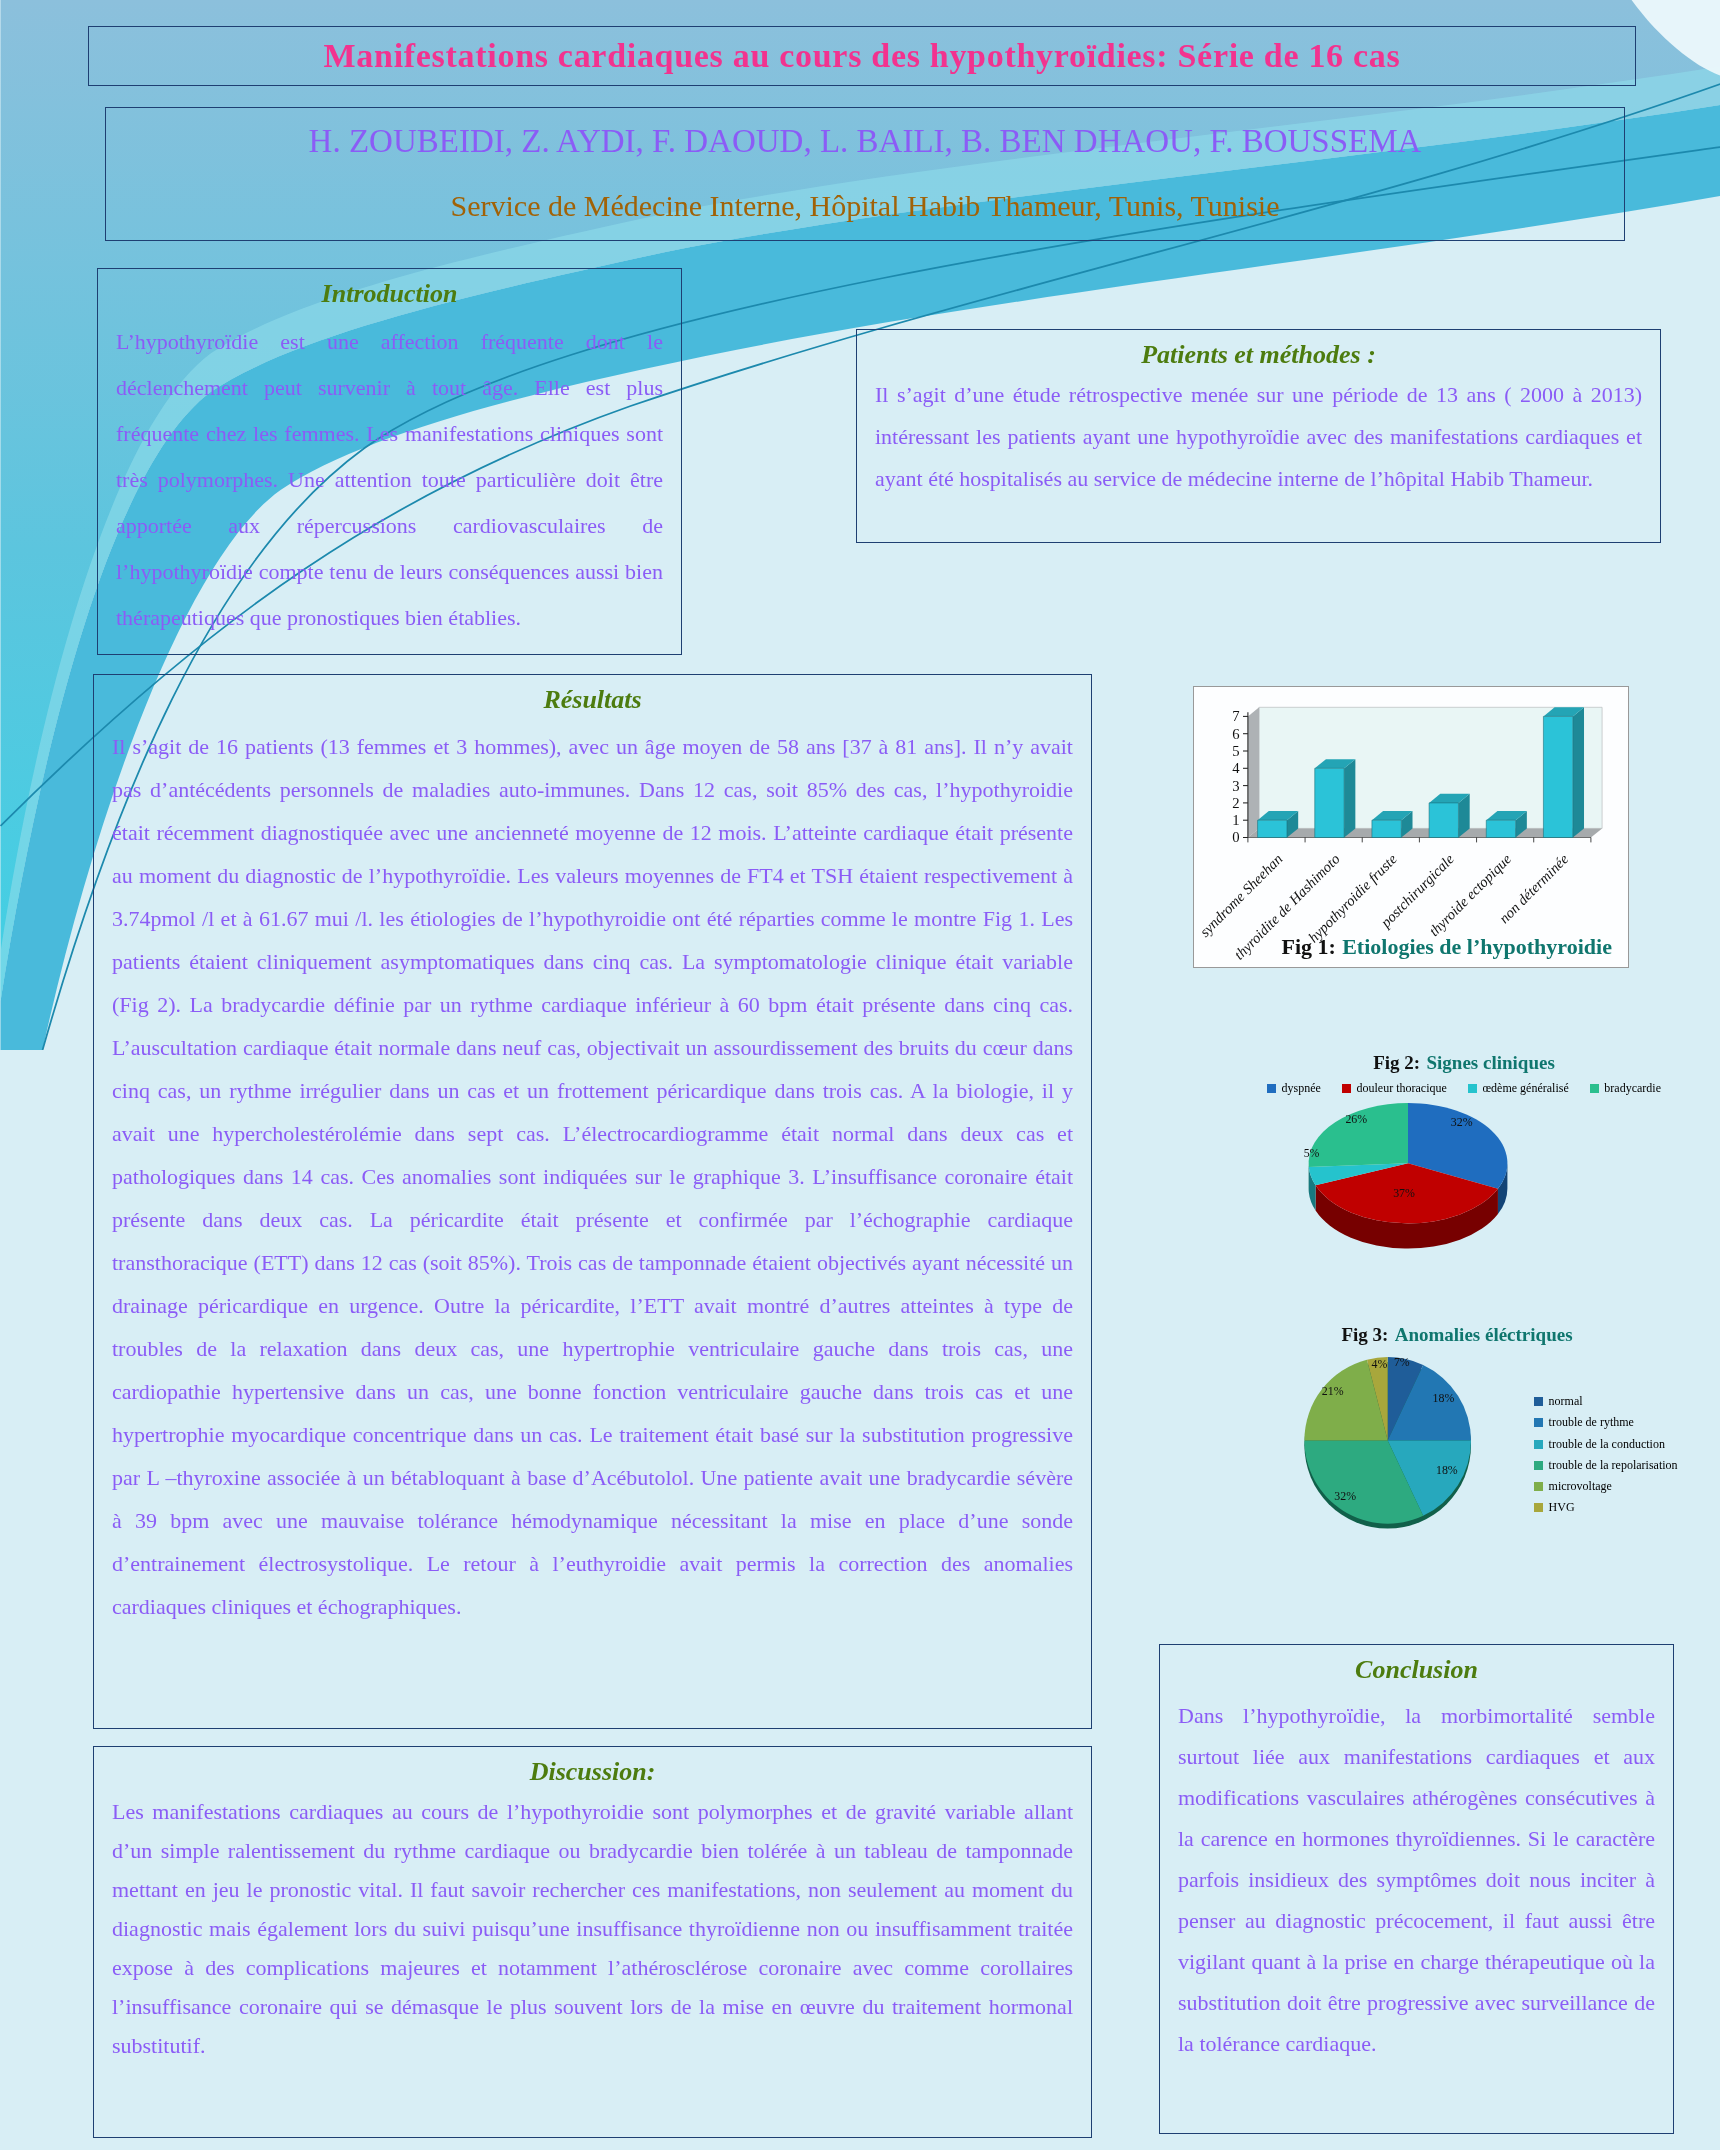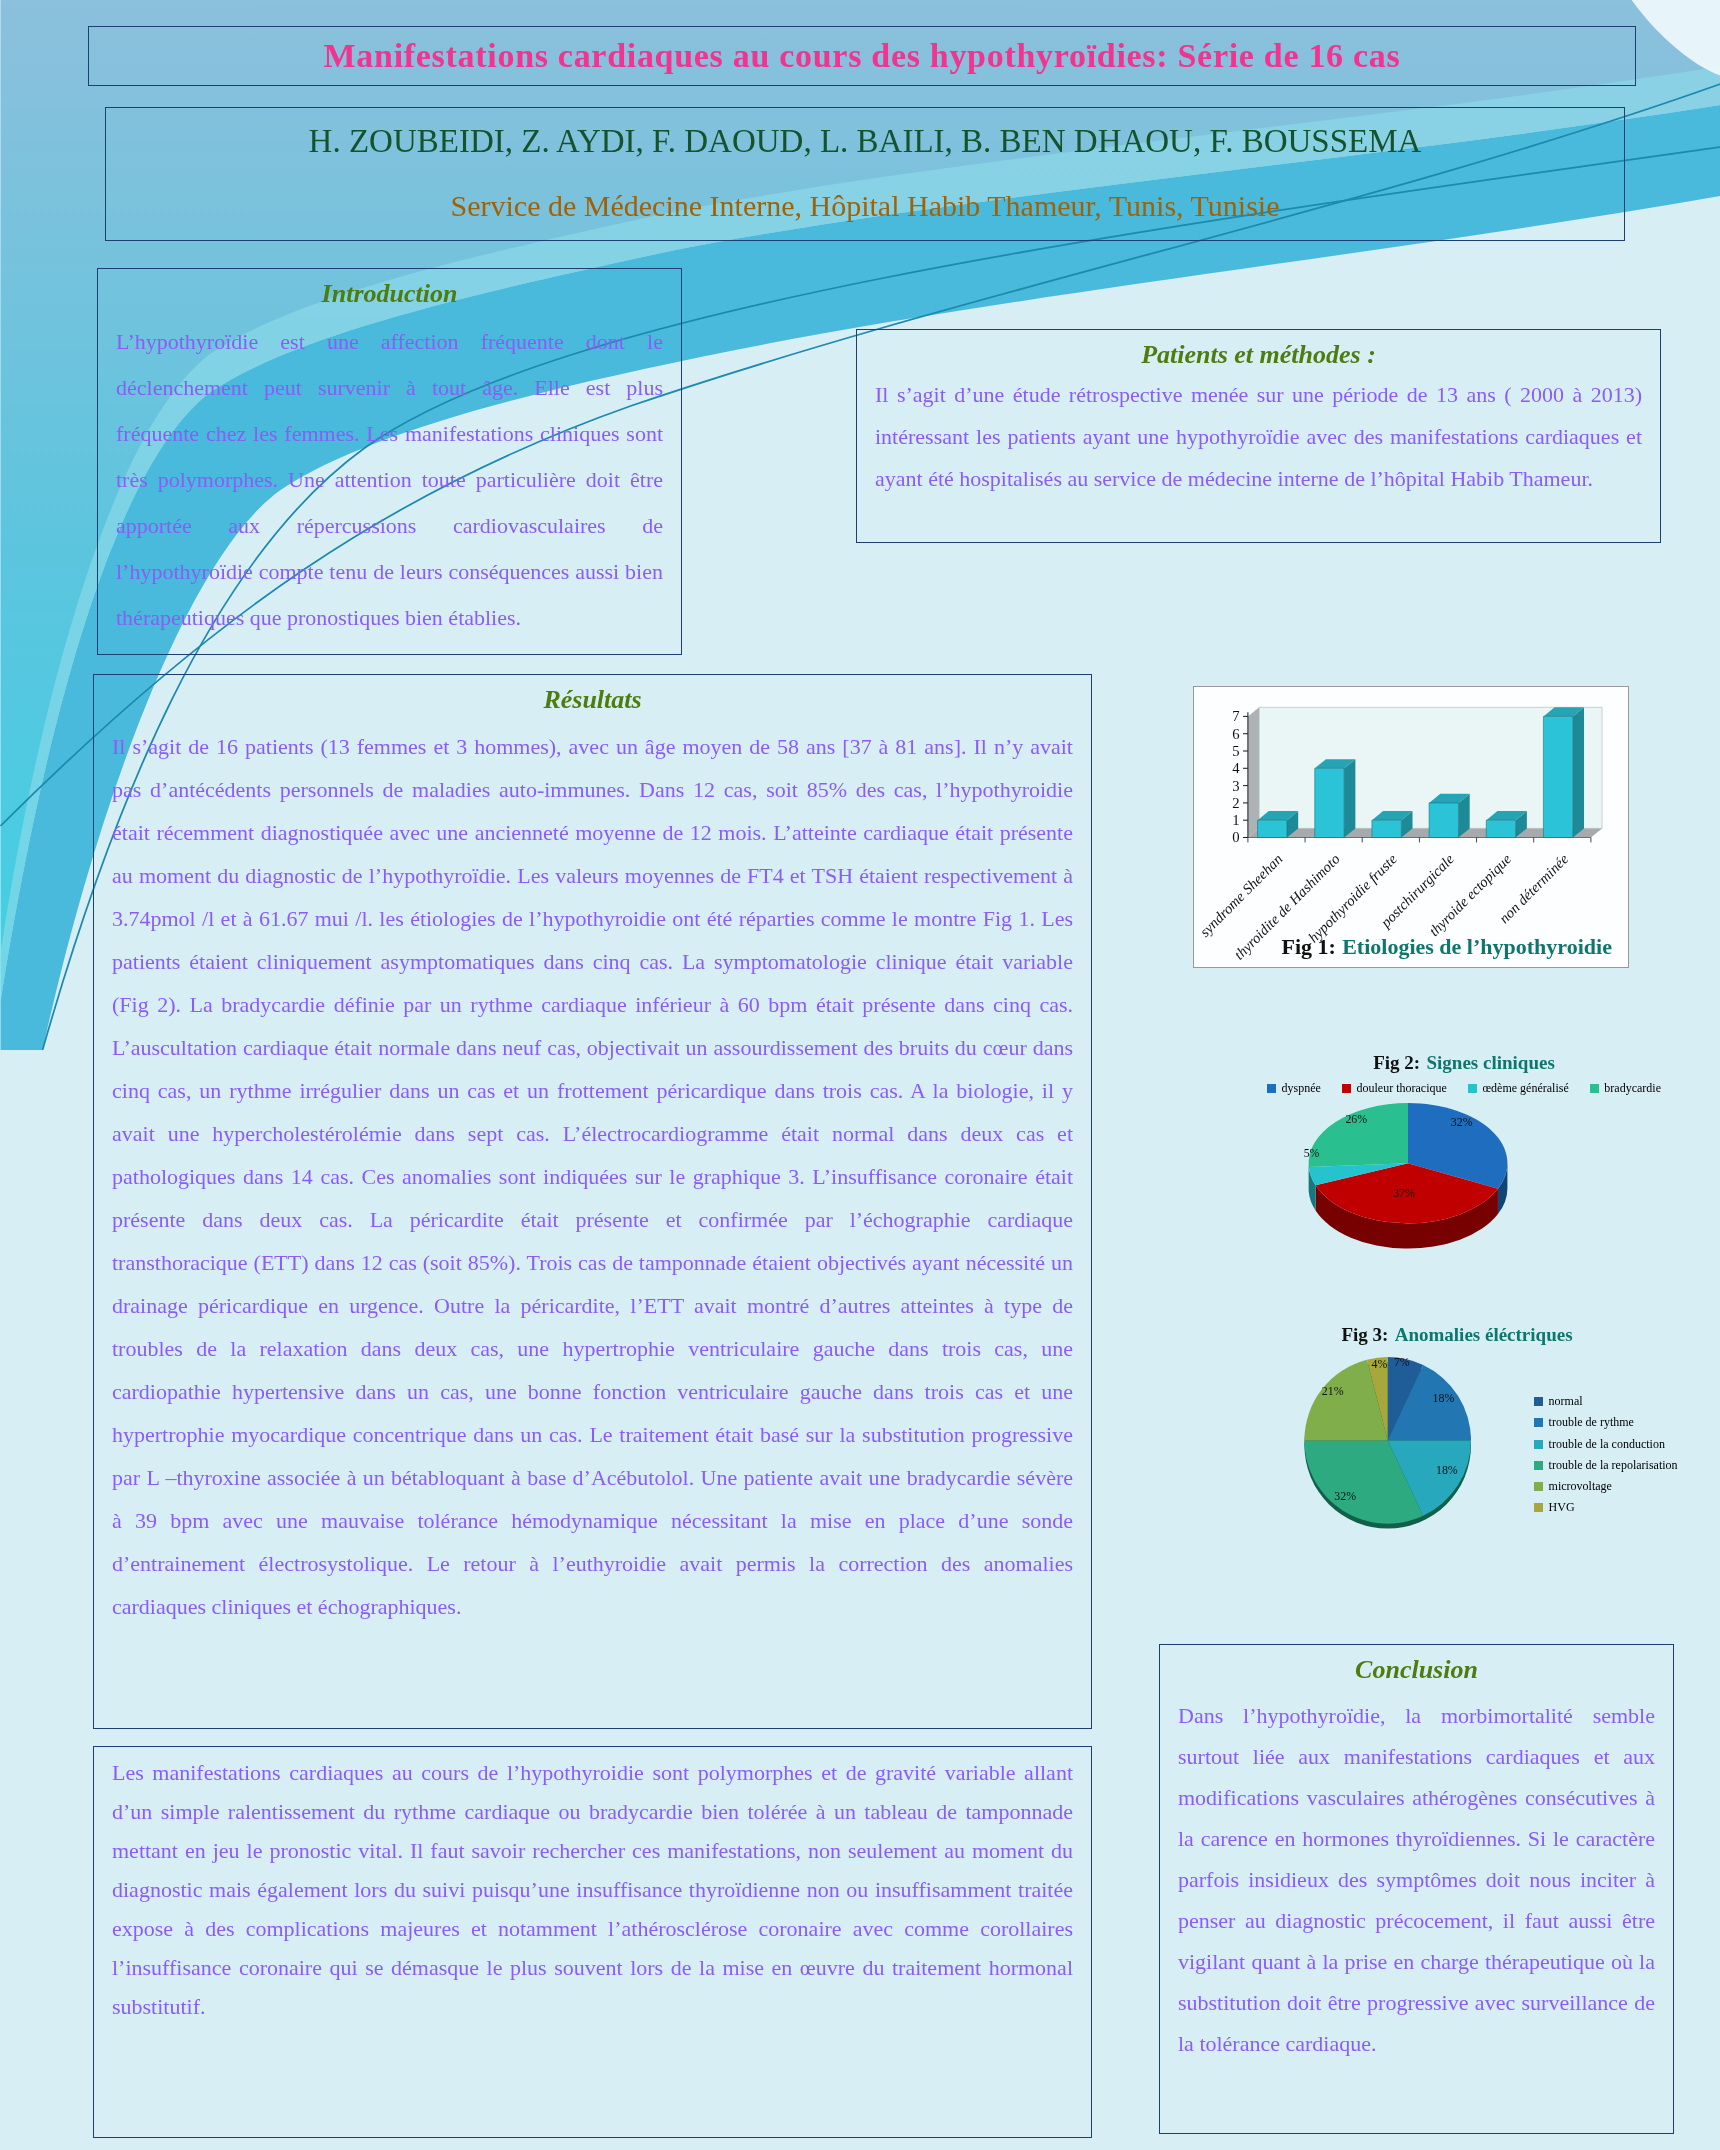--- a/index.html
+++ b/index.html
@@ -7,21 +7,21 @@
           font-family:"Liberation Serif","DejaVu Serif",serif;color:#0b0b0b;}
   .banner{position:absolute;left:0;top:0;z-index:0;}
   .box{position:absolute;border:1.4px solid #1e3f72;box-sizing:border-box;padding:5.6px 18px;
        overflow:hidden;z-index:2;background:transparent;}
   .sec-heading{color:#4d7c0f;font-weight:bold;font-style:italic;text-align:center;
                font-size:26px;margin:4.2px 0 9.8px 0;}
   .bodytext{text-align:justify;color:#8b5cf6;}
   #title-box{left:88px;top:26px;width:1548px;height:60px;display:flex;align-items:center;justify-content:center;}
   .main-title{font-size:34px;font-weight:bold;color:#f2338f;letter-spacing:0.7px;}
   #authors-box{left:105px;top:107px;width:1520px;height:134px;text-align:center;padding:11.2px 7px;}
-  .authors-line{font-size:33px;color:#14532d;margin-top:4.2px;}
+  .authors-line{font-size:33px;color:#8b5cf6;margin-top:4.2px;}
   .affil-line{font-size:30px;color:#a16207;margin-top:29px;}
   #intro-box{left:97px;top:268px;width:585px;height:387px;}
   #intro-box .bodytext{font-size:22px;line-height:46px;}
   #patients-box{left:856px;top:329px;width:805px;height:214px;}
   #patients-box .sec-heading{margin-bottom:4.2px;}
   #patients-box .bodytext{font-size:22px;line-height:42px;}
   #results-box{left:93px;top:674px;width:999px;height:1055px;}
   #results-box .bodytext{font-size:22px;line-height:43px;}
   #discussion-box{left:93px;top:1746px;width:999px;height:392px;}
   #discussion-box .sec-heading{margin-bottom:5.6px;}
@@ -86,20 +86,21 @@
     <div class="sec-heading">Patients et méthodes :</div>
     <div class="bodytext">Il s’agit d’une étude rétrospective menée  sur une période de 13 ans ( 2000 à 2013) intéressant les patients ayant une hypothyroïdie avec  des manifestations cardiaques et ayant été hospitalisés au service de médecine interne de l’hôpital Habib Thameur.</div>
   </div>
 
   <div class="box" id="results-box">
     <div class="sec-heading">Résultats</div>
     <div class="bodytext">Il s’agit de 16 patients (13 femmes et 3 hommes), avec un âge moyen de 58 ans [37 à 81 ans]. Il n’y avait pas d’antécédents personnels de maladies  auto-immunes. Dans 12 cas, soit 85% des cas, l’hypothyroidie était récemment diagnostiquée avec une ancienneté moyenne de 12 mois. L’atteinte cardiaque  était  présente au moment du diagnostic de l’hypothyroïdie.  Les valeurs moyennes de FT4 et TSH étaient respectivement à 3.74pmol /l  et à 61.67 mui /l. les étiologies de l’hypothyroidie ont été réparties comme le montre Fig 1. Les patients étaient cliniquement asymptomatiques dans cinq cas. La symptomatologie clinique était variable (Fig 2). La bradycardie définie par un rythme cardiaque inférieur à 60 bpm était présente dans cinq cas. L’auscultation cardiaque était normale dans neuf cas, objectivait un assourdissement des bruits du cœur dans cinq cas, un rythme irrégulier dans un cas et un frottement péricardique dans  trois cas. A la biologie, il y avait une hypercholestérolémie dans sept cas. L’électrocardiogramme était normal dans deux cas et pathologiques dans 14 cas. Ces anomalies sont indiquées sur le graphique 3. L’insuffisance coronaire était présente dans deux cas. La péricardite était présente et confirmée par l’échographie cardiaque transthoracique (ETT)  dans 12 cas (soit 85%). Trois cas de tamponnade étaient objectivés ayant  nécessité un drainage péricardique en  urgence. Outre la péricardite, l’ETT avait montré d’autres atteintes à type de troubles de la relaxation dans deux cas, une hypertrophie ventriculaire gauche dans trois cas, une cardiopathie hypertensive dans un cas, une bonne fonction ventriculaire gauche dans trois cas et une hypertrophie myocardique concentrique dans un cas.  Le traitement était basé sur la substitution progressive  par L –thyroxine associée à un bétabloquant à base d’Acébutolol. Une patiente avait une bradycardie sévère à 39 bpm avec une mauvaise tolérance hémodynamique nécessitant la mise en place d’une sonde d’entrainement électrosystolique. Le retour à l’euthyroidie avait permis la correction des anomalies cardiaques cliniques et échographiques.</div>
   </div>
 
   <div class="box" id="discussion-box">
+    <div class="sec-heading">Discussion:</div>
     <div class="bodytext">Les manifestations cardiaques au cours de l’hypothyroidie sont polymorphes et de gravité variable allant d’un simple ralentissement du rythme cardiaque ou bradycardie bien tolérée à un tableau de tamponnade mettant en jeu le pronostic vital. Il faut savoir rechercher ces manifestations, non seulement au moment du diagnostic mais également lors du suivi puisqu’une insuffisance thyroïdienne non ou insuffisamment traitée expose à des complications majeures et notamment l’athérosclérose coronaire avec comme corollaires l’insuffisance coronaire qui se démasque le plus souvent lors de la mise en œuvre du traitement hormonal substitutif.</div>
   </div>
 
   <div class="box" id="conclusion-box">
     <div class="sec-heading">Conclusion</div>
     <div class="bodytext">Dans l’hypothyroïdie, la morbimortalité semble surtout liée aux manifestations cardiaques et aux modifications vasculaires athérogènes consécutives à la carence en hormones thyroïdiennes. Si  le caractère parfois insidieux des symptômes doit nous inciter à penser au diagnostic précocement, il faut aussi être vigilant quant à la prise en charge thérapeutique où la substitution doit être progressive avec surveillance de la tolérance cardiaque.</div>
   </div>
 
   <div id="fig1-box">
     <svg id="fig1-svg" width="434" height="280" viewBox="0 0 620 400">

